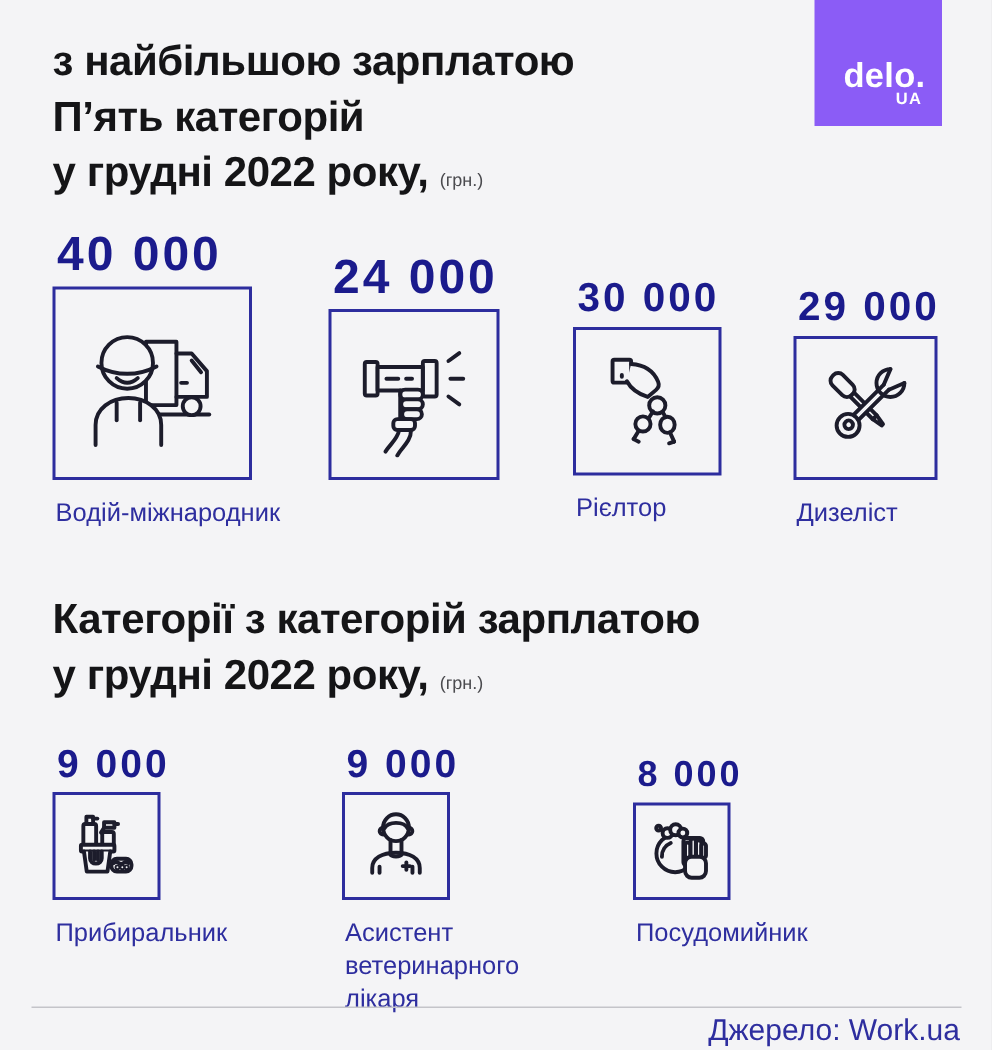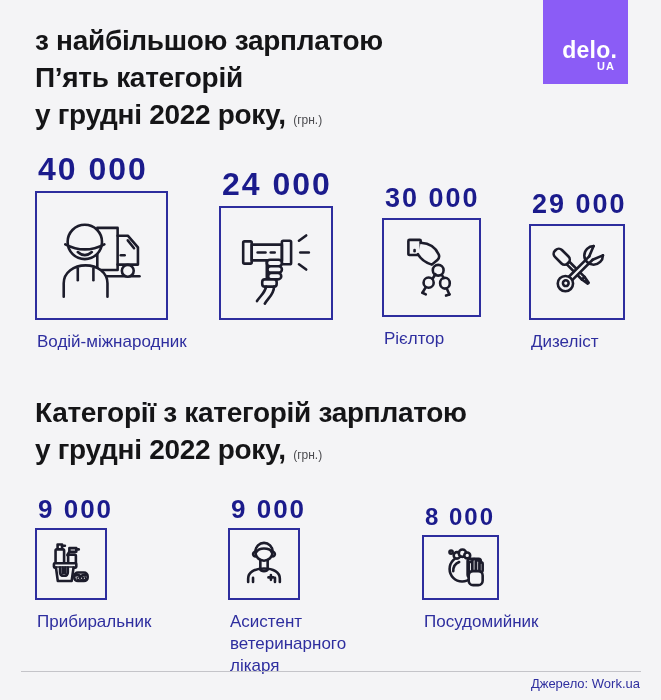--- a/index.html
+++ b/index.html
@@ -39,42 +39,42 @@
   .label{
     position:absolute;top:calc(100% + 13px);left:0;white-space:nowrap;
     color:#2e2e9f;font-size:17px;line-height:22px;
   }
   .c1{left:35px;top:191px;width:129px;height:125px;}
   .c2{left:219px;top:206px;width:110px;height:110px;}
   .c3{left:382px;top:218px;width:95px;height:95px;}
   .c4{left:529px;top:224px;width:92px;height:92px;}
   .c5{left:35px;top:528px;width:68px;height:68px;}
   .c6{left:228px;top:528px;width:68px;height:68px;}
-  .c7{left:422px;top:535px;width:61px;height:61px;padding-left:12px;}
+  .c7{left:422px;top:535px;width:61px;height:61px;}
   .c1 .num,.c2 .num{font-size:32px;}
   .c3 .num,.c4 .num{font-size:27px;}
   .c5 .num,.c6 .num{font-size:26px;}
   .c7 .num{font-size:24px;}
   .c6 .label{white-space:normal;width:162px;}
   .icon{display:block;}
   .c1 .icon{width:100px;height:100px;}
   .c2 .icon{width:84px;height:84px;}
   .c3 .icon{width:72px;height:72px;}
   .c4 .icon{width:70px;height:70px;}
   .c5 .icon,.c6 .icon{width:52px;height:52px;}
   .c7 .icon{width:47px;height:47px;}
   .icon *{
     fill:none;stroke:var(--iconink);stroke-width:2.6;
     stroke-linecap:round;stroke-linejoin:round;
     vector-effect:non-scaling-stroke;
   }
   .icon .f{fill:var(--bg);}
   .icon .nf{stroke:none;fill:var(--bg);}
   .divider{position:absolute;left:21px;top:671px;width:620px;height:1px;background:#c4c4c9;}
-  .source{position:absolute;right:21px;top:676px;font-size:13px;color:#2e2e9f;}
+  .source{position:absolute;right:21px;top:676px;font-size:20px;color:#2e2e9f;}
 </style>
 </head>
 <body>
 
 <div class="page">
 
   <div class="title title-1">
     <div>з найбільшою зарплатою</div>
     <div>П’ять категорій</div>
     <div><span>у грудні 2022 року,</span> <span class="suffix">(грн.)</span></div>

